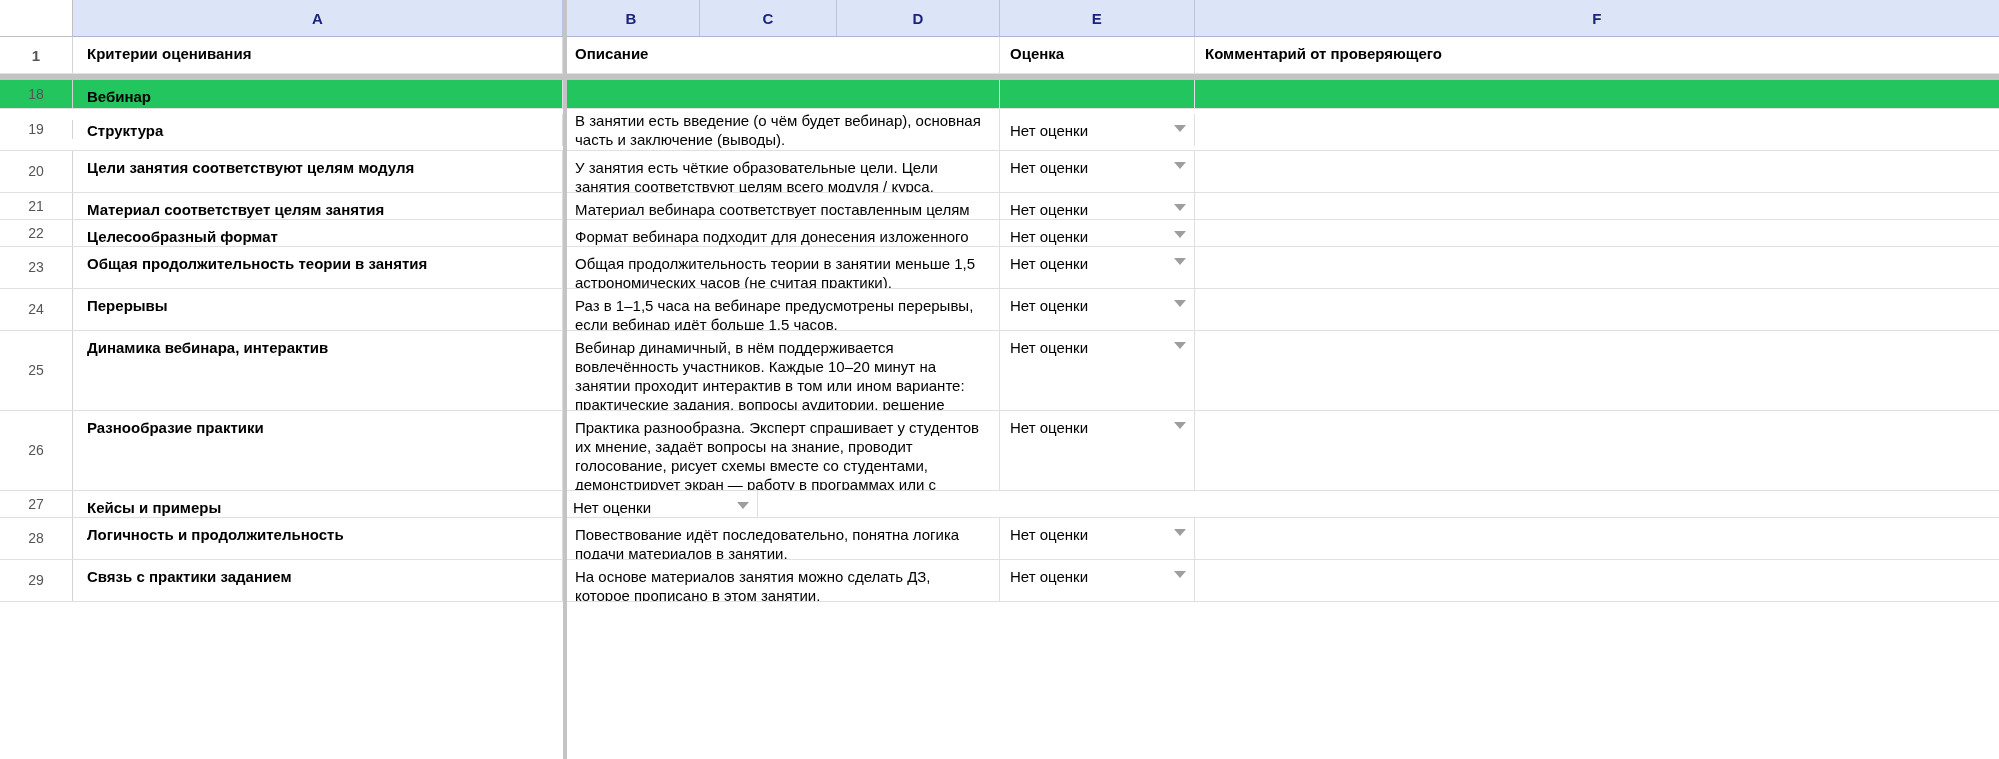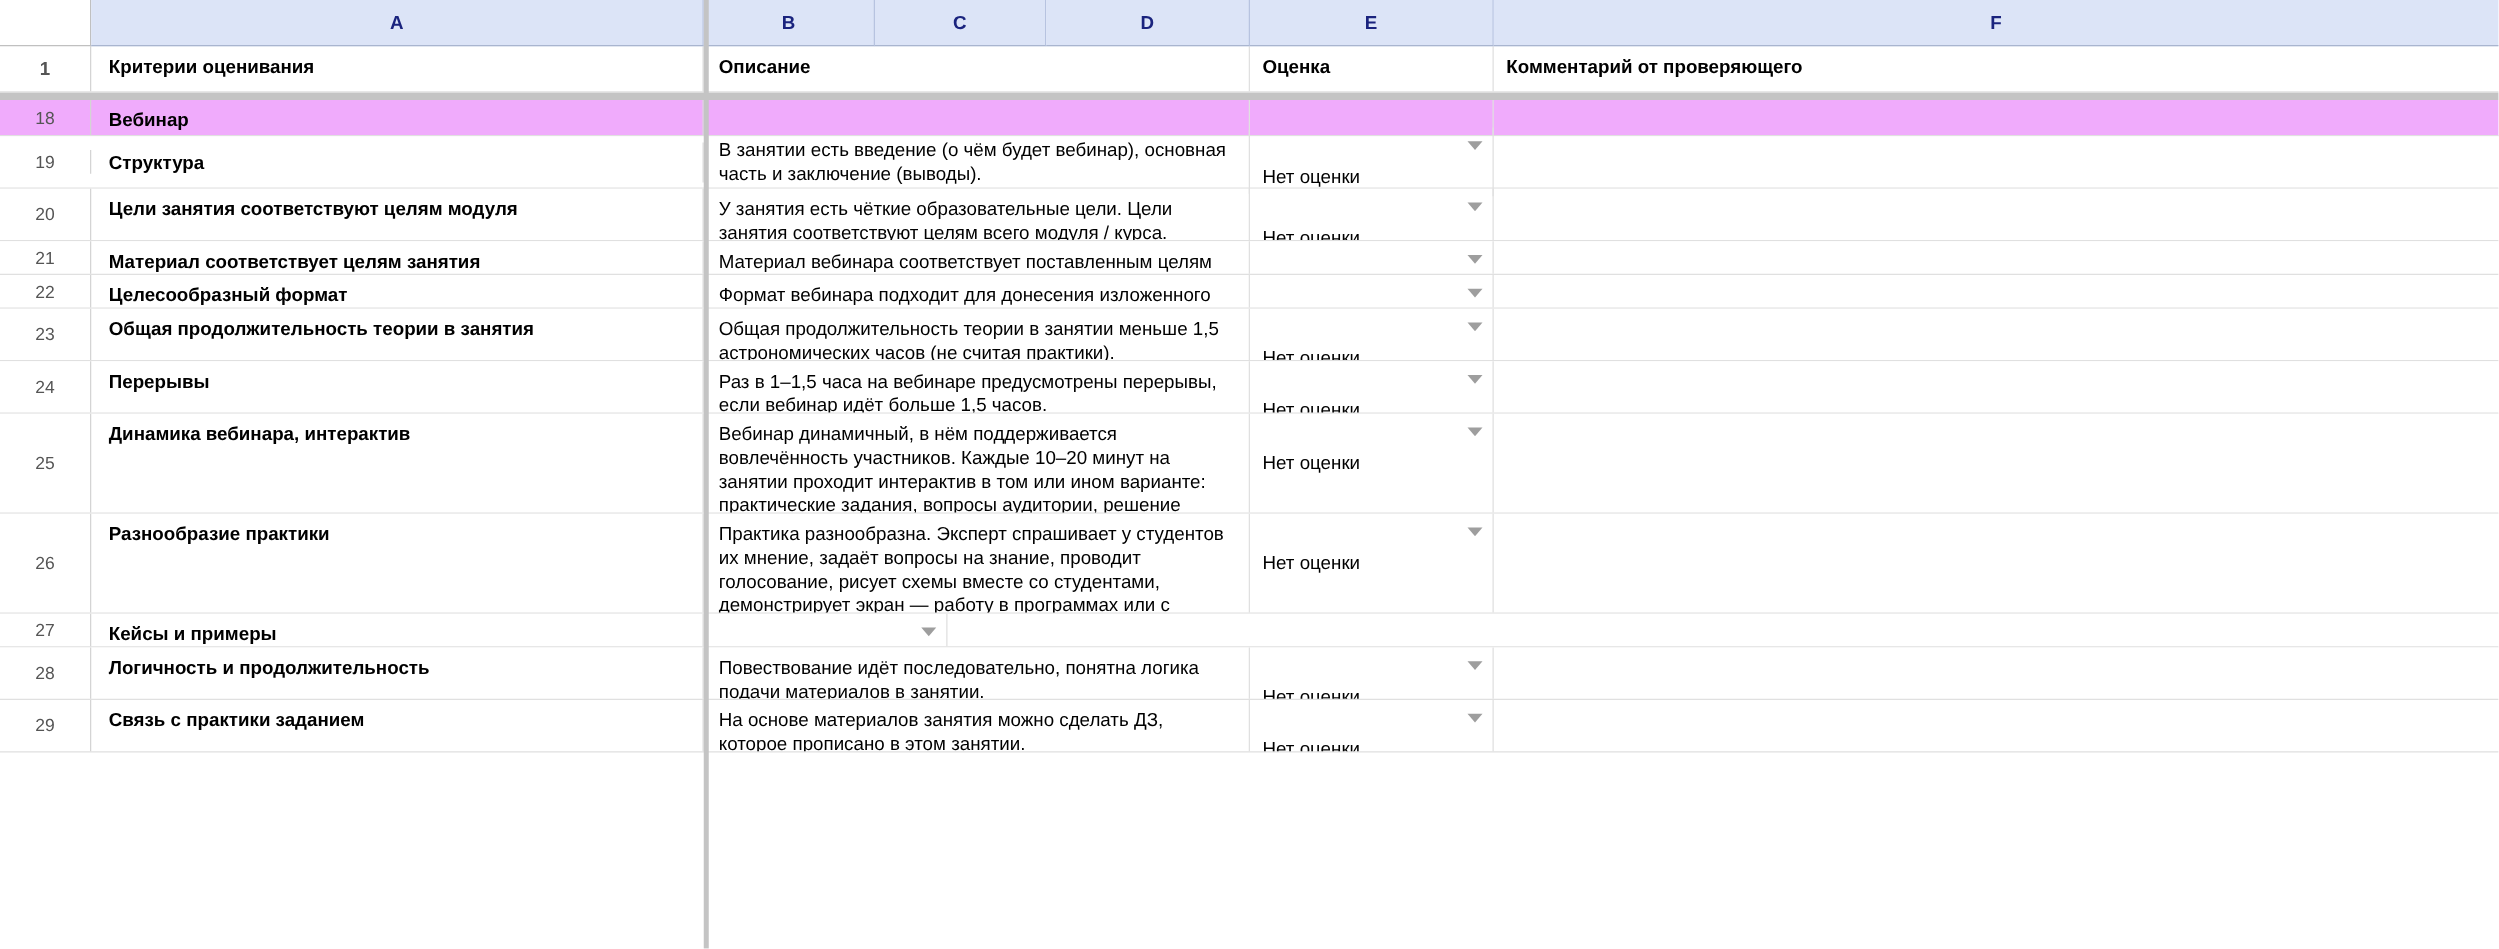--- a/index.html
+++ b/index.html
@@ -61,21 +61,21 @@
   }
 
   .row {
     display: flex;
     width: 1999px;
     box-sizing: border-box;
     border-bottom: 1px solid #e0e0e0;
     background: #ffffff;
   }
   .row.banner {
-    background: #f0abfc;
+    background: #22c55e;
     justify-content: space-between;
   }
   .row.headerrow {
     background: #ffffff;
   }
 
   .cell {
     box-sizing: border-box;
     border-right: 1px solid #e0e0e0;
     padding: 7px 10px 6px 10px;
@@ -165,21 +165,20 @@
     top: 11px;
     width: 0;
     height: 0;
     border-left: 6px solid transparent;
     border-right: 6px solid transparent;
     border-top: 7px solid #9e9e9e;
     cursor: pointer;
   }
   .ecellwrap {
     display: block;
-    margin-top: 23px;
   }
 </style>
 </head>
 <body>
 
 <div id="sheet">
 
   <div class="colhead-band">
     <div class="colhead-corner"></div>
     <div class="colhead" style="width:490px;flex:0 0 490px;">A</div>

